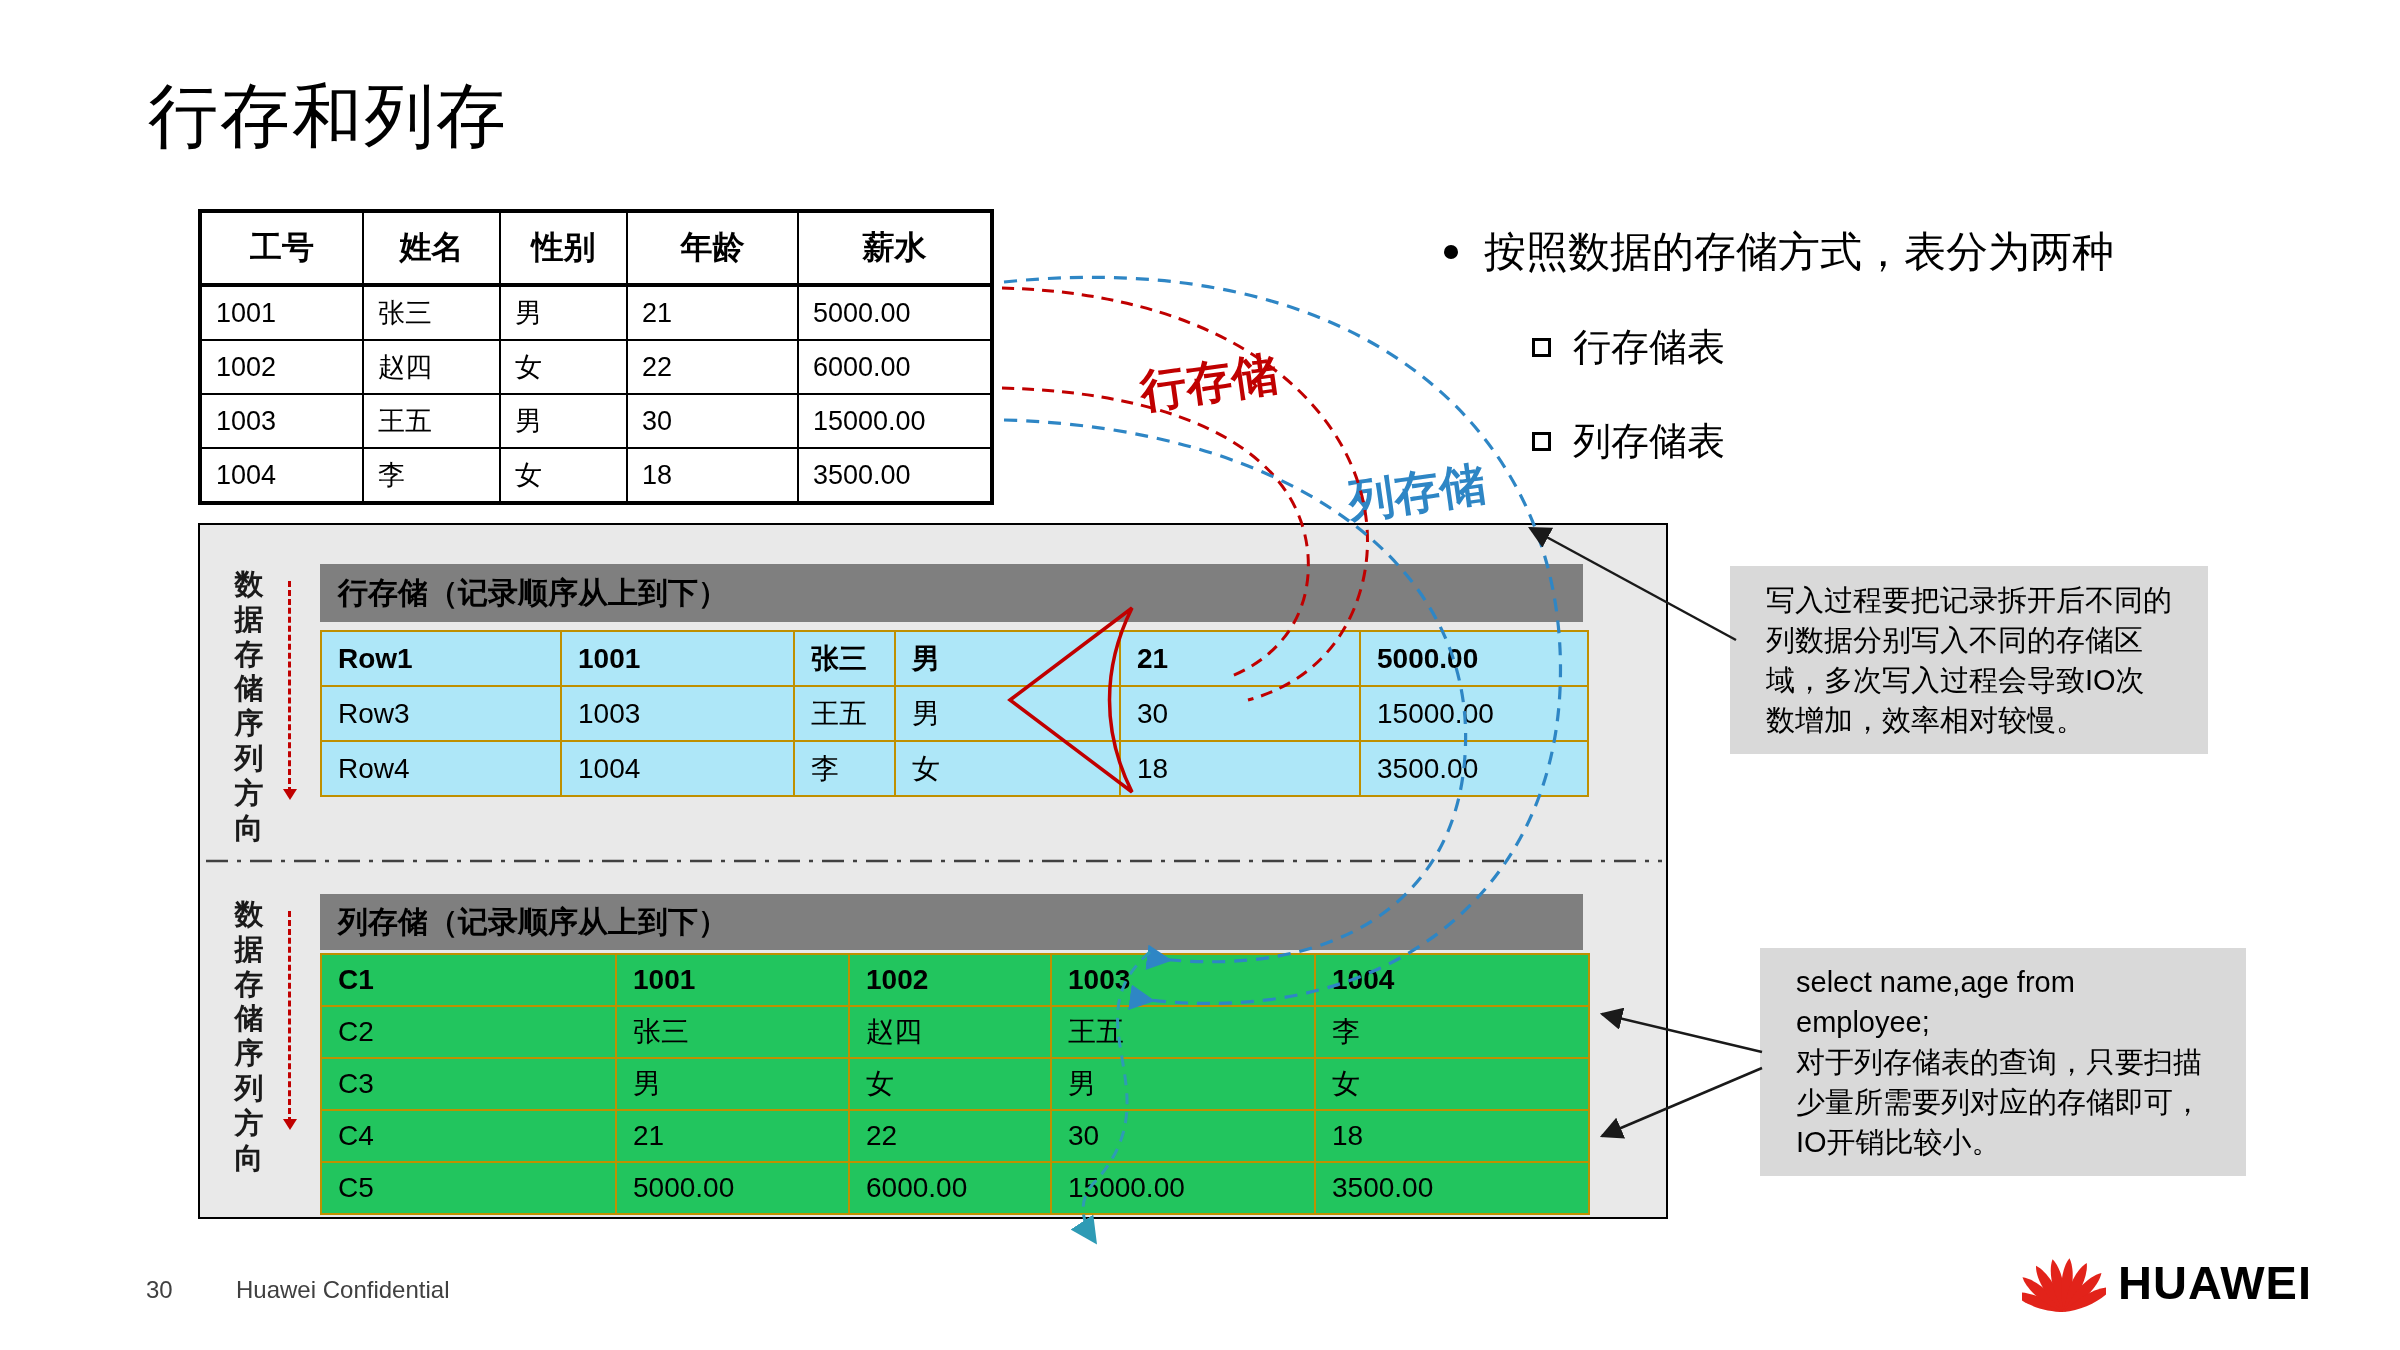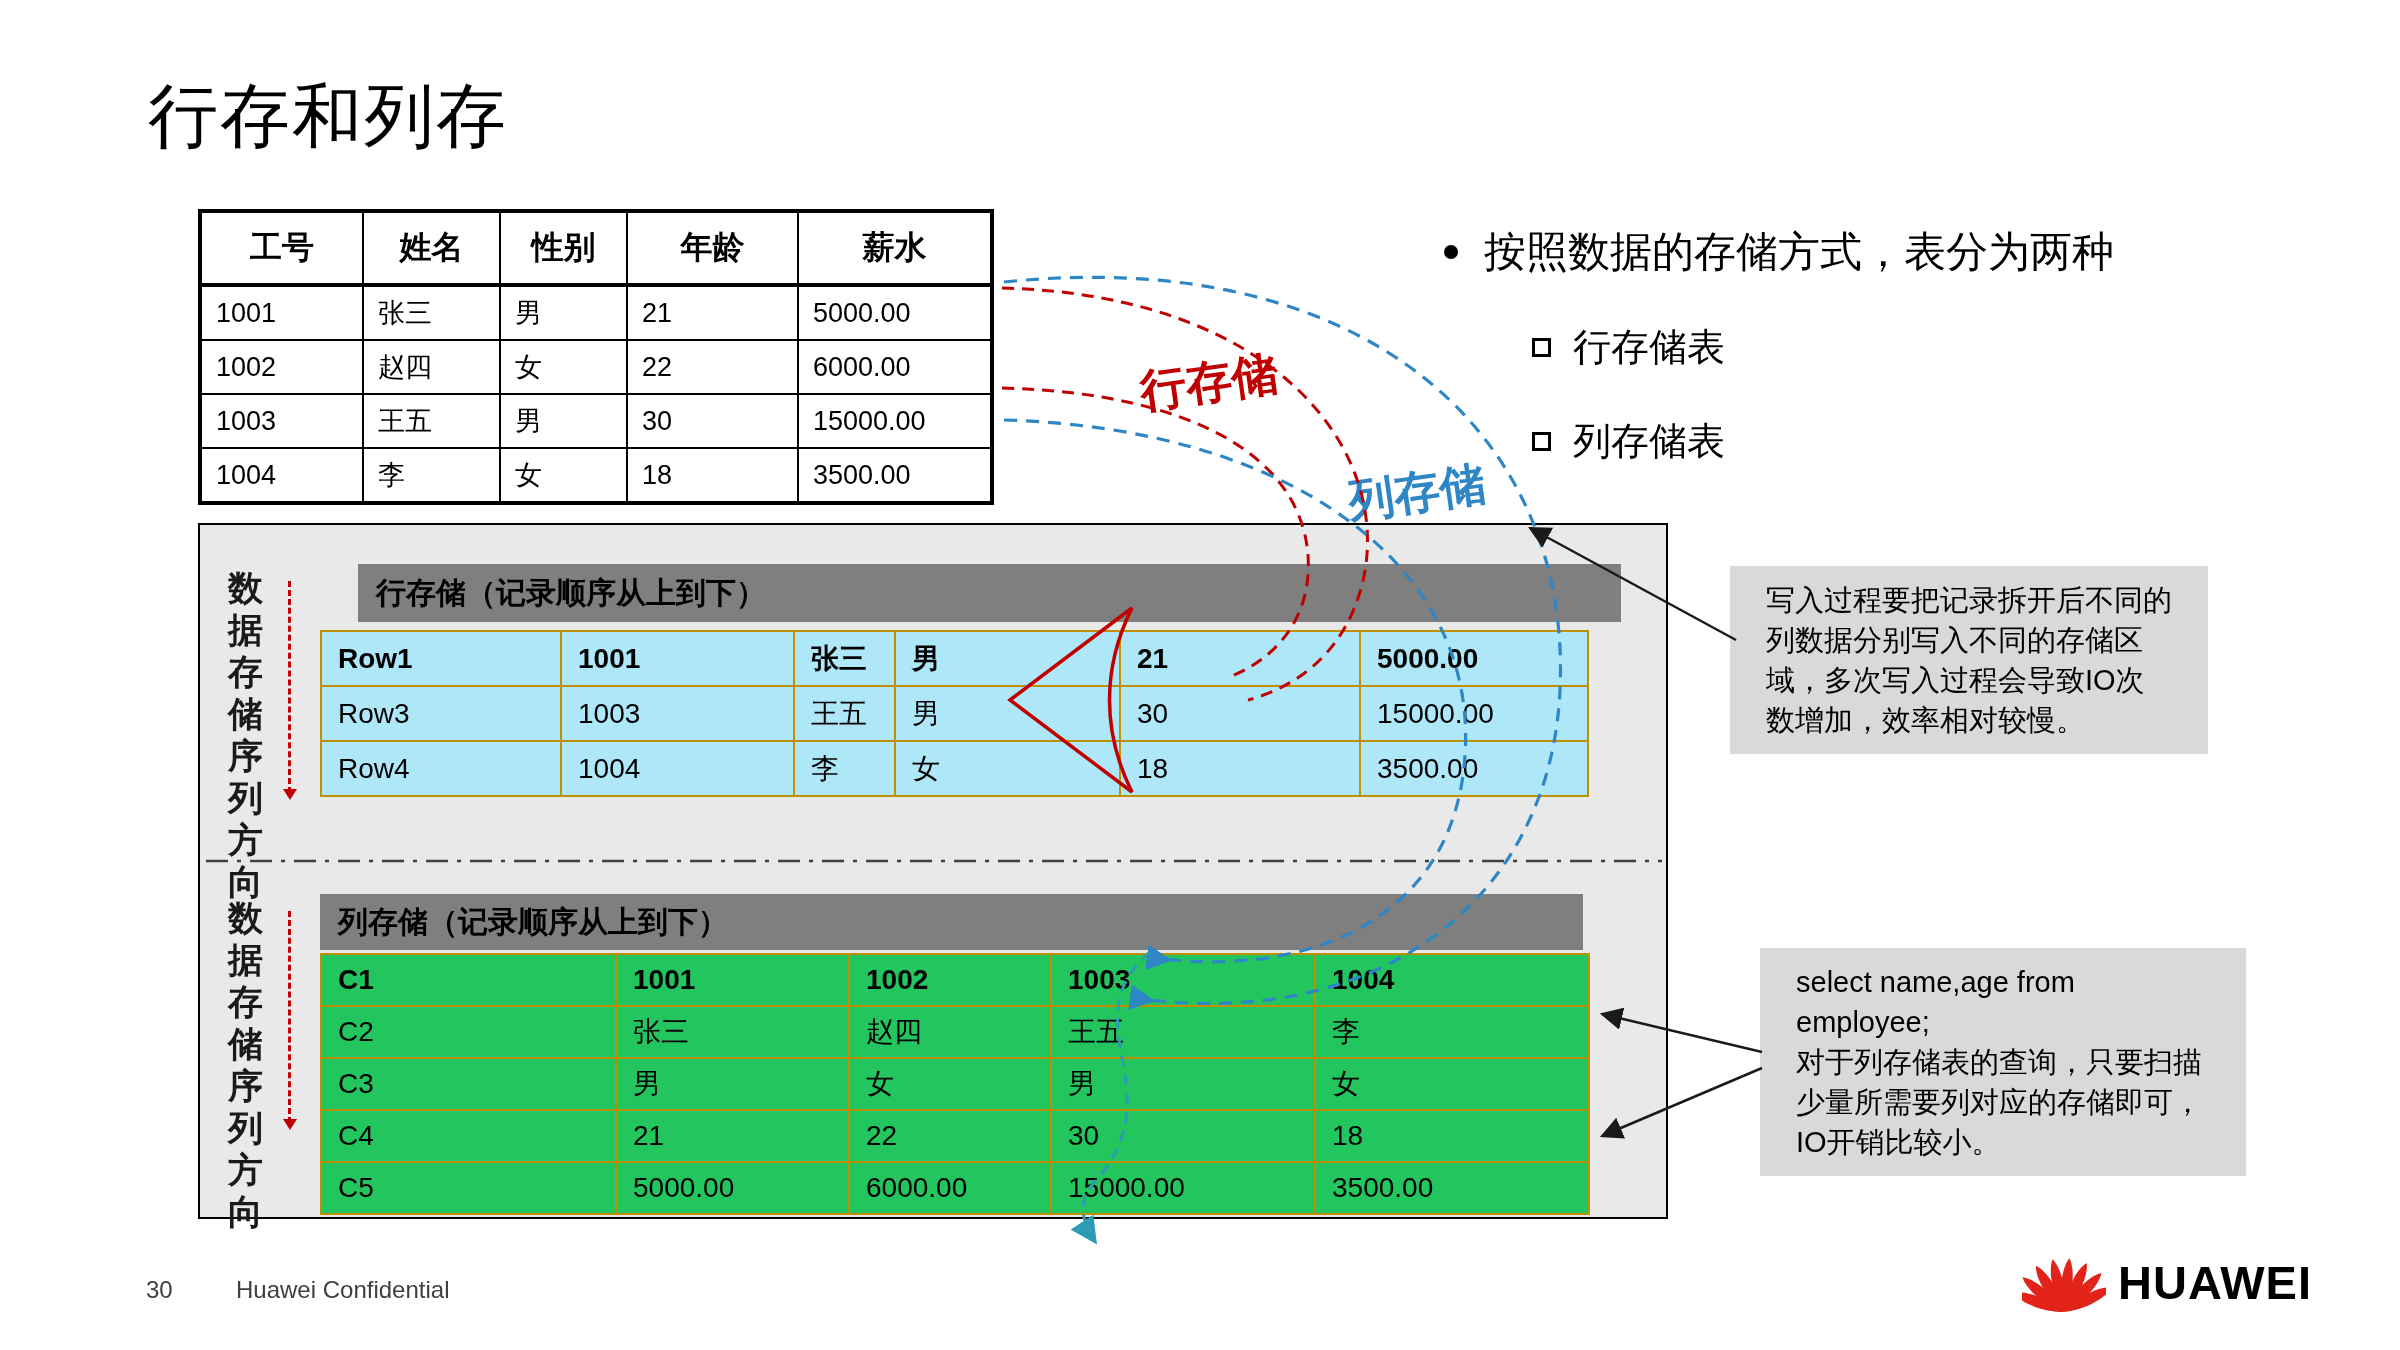--- a/index.html
+++ b/index.html
@@ -35,39 +35,39 @@
   
   .lbl-row { position:absolute; left:1140px; top:352px; color:#c00000; font-size:46px; font-weight:bold; transform:rotate(-8deg); }
   .lbl-col { position:absolute; left:1348px; top:462px; color:#2e86c5; font-size:46px; font-weight:bold; transform:rotate(-8deg); }
 
   
   .big-panel {
     position:absolute; left:198px; top:523px; width:1470px; height:696px;
     background:#e9e9e9; border:2px solid #000; box-sizing:border-box;
   }
   .vtext {
-    position:absolute; width:42px; font-size:35px; font-weight:bold; line-height:1.2;
-    word-break:break-all; text-align:left; color:#1a1a1a;
+    position:absolute; width:42px; font-size:29px; font-weight:bold; line-height:1.2;
+    word-break:break-all; text-align:center; color:#1a1a1a;
   }
   .vtext.v1 { left:28px; top:42px; }
   .vtext.v2 { left:28px; top:372px; }
   .varrow { position:absolute; width:0; border-left:3px dashed #c00000; }
   .varrow::after {
     content:''; position:absolute; bottom:-14px; left:-8px;
     border:7px solid transparent; border-top:11px solid #c00000;
   }
   .varrow.a1 { left:88px; top:56px; height:212px; }
   .varrow.a2 { left:88px; top:386px; height:212px; }
 
   .bar {
     position:absolute; left:120px; width:1263px; height:58px; background:#7f7f7f;
     color:#000; font-size:30px; font-weight:bold; line-height:58px; padding-left:18px;
     box-sizing:border-box;
   }
-  .bar.bar-row { top:39px;margin-left:38px; }
+  .bar.bar-row { top:39px; }
   .bar.bar-col { top:369px; height:56px; line-height:56px; }
 
   .store-table { position:absolute; left:120px; border-collapse:collapse; table-layout:fixed; }
   .store-table td { border:2px solid #bf9000; padding:0 0 0 16px; font-size:28px; text-align:left; }
   .store-table tr:first-child td { font-weight:bold; }
   .row-table { top:105px; }
   .row-table td { background:#aee7f8; height:53px; }
   .col-table { top:428px; }
   .col-table td { background:#22c55e; height:50px; }
 

